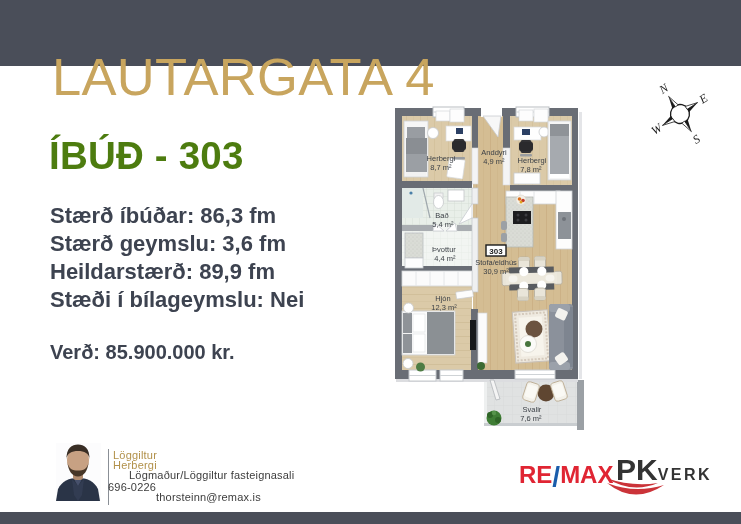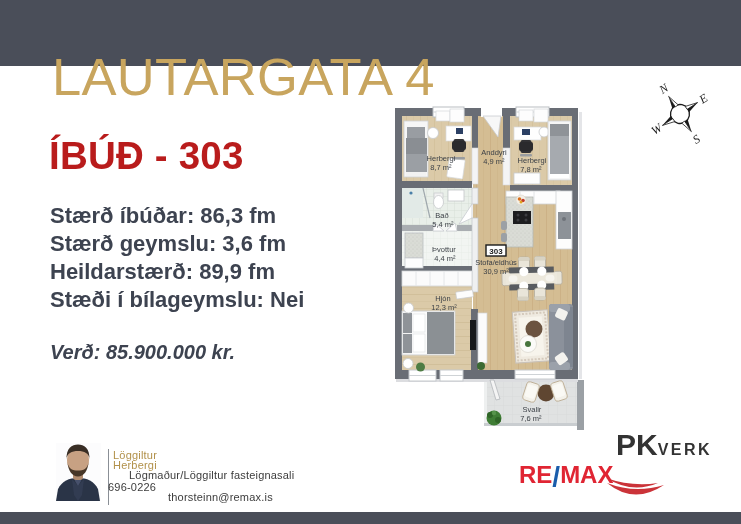--- a/index.html
+++ b/index.html
@@ -7,30 +7,30 @@
        font-family:"Liberation Sans", sans-serif;}
   .abs{position:absolute;}
 </style>
 </head>
 <body>
 
 <div class="abs" style="left:0;top:0;width:741px;height:66px;background:#4a4e59;"></div>
 
 <div class="abs" style="left:52px;top:6px;width:600px;font-size:52.5px;letter-spacing:0.3px;color:#c8a55e;margin-top:40px;">LAUTARGATA 4</div>
 
-<div class="abs" style="left:49px;top:134px;font-size:38.5px;font-weight:bold;color:#b91c1c;letter-spacing:0.2px;">ÍBÚÐ - 303</div>
+<div class="abs" style="left:49px;top:134px;font-size:38.5px;font-weight:bold;color:#4d7c0f;letter-spacing:0.2px;">ÍBÚÐ - 303</div>
 
 <div class="abs" style="left:50px;top:202px;font-size:22px;font-weight:bold;color:#3d4350;line-height:28px;">
 Stærð íbúðar: 86,3 fm<br>
 Stærð geymslu: 3,6 fm<br>
 Heildarstærð: 89,9 fm<br>
 Stæði í bílageymslu: Nei
 </div>
 
-<div class="abs" style="left:50px;top:341px;font-size:20px;font-weight:bold;color:#3d4350;font-style:italic;">Verð: 85.900.000 kr.</div>
+<div class="abs" style="left:50px;top:341px;font-size:20px;font-weight:bold;color:#3d4350;">Verð: 85.900.000 kr.</div>
 
 <svg class="abs" style="left:56px;top:443px;" width="45" height="58" viewBox="0 0 45 58">
   <rect x="0" y="0" width="45" height="58" fill="#fcfcfd"></rect>
 
   <path d="M0,58 L2,46 C6,38 13,35 22,35 C31,35 38,38 42,46 L44,58 Z" fill="#2a3447"></path>
   <path d="M16,36 L22,43 L28,36 L26,52 L22,58 L18,52 Z" fill="#323c52"></path>
   <path d="M19,38 L22,43 L25,38 L25,35 L19,35 Z" fill="#46506b"></path>
 
   <rect x="17" y="28" width="10" height="9" rx="3" fill="#b08b6e"></rect>
 
@@ -44,25 +44,25 @@
 <div class="abs" style="left:108px;top:449px;width:1px;height:56px;background:#8a8f96;"></div>
 
 <div class="abs" style="left:113px;top:449px;font-size:11px;letter-spacing:0.2px;color:#b2914a;">Löggiltur</div>
 
 <div class="abs" style="left:113px;top:458.5px;font-size:11px;letter-spacing:0.2px;color:#b2914a;">Herbergi</div>
 
 <div class="abs" style="left:120px;top:469px;font-size:11px;letter-spacing:0.2px;color:#3c3c3c;margin-left:9px;">Lögmaður/Löggiltur fasteignasali</div>
 
 <div class="abs" style="left:108px;top:481px;font-size:11px;letter-spacing:0.2px;color:#3c3c3c;">696-0226</div>
 
-<div class="abs" style="left:124px;top:491px;font-size:11px;letter-spacing:0.2px;color:#3c3c3c;padding-left:44px;">thorsteinn@remax.is</div>
+<div class="abs" style="left:112px;top:491px;font-size:11px;letter-spacing:0.2px;color:#3c3c3c;padding-left:44px;">thorsteinn@remax.is</div>
 
 <div class="abs" style="left:498px;top:461px;font-size:24px;font-weight:bold;color:#e02533;letter-spacing:0px;margin-left:21px;">RE<span style="color:#1a5dab;font-size:28px;line-height:24px;vertical-align:-3px;">/</span>MAX</div>
 
-<div class="abs" style="left:616px;top:428px;font-size:30px;font-weight:bold;color:#333333;text-align:center;">PK<span style="font-size:16px;letter-spacing:2.5px;">VERK</span></div>
+<div class="abs" style="left:616px;top:453px;font-size:30px;font-weight:bold;color:#333333;text-align:center;">PK<span style="font-size:16px;letter-spacing:2.5px;">VERK</span></div>
 
 <svg class="abs" style="left:604px;top:478px;" width="70" height="26" viewBox="0 0 70 26">
   <path d="M2,0 Q28,16 54,5 Q28,9 2,0 Z" fill="#cb3339"></path>
   <path d="M3,5 Q30,27 60,7 Q31,16 3,5 Z" fill="#cb3339"></path>
 </svg>
 
 <div class="abs" style="left:0;top:512px;width:741px;height:12px;background:#4a4e59;"></div>
 
 <svg class="abs" style="left:0;top:0;" width="741" height="524" viewBox="0 0 741 524">
   <defs>

